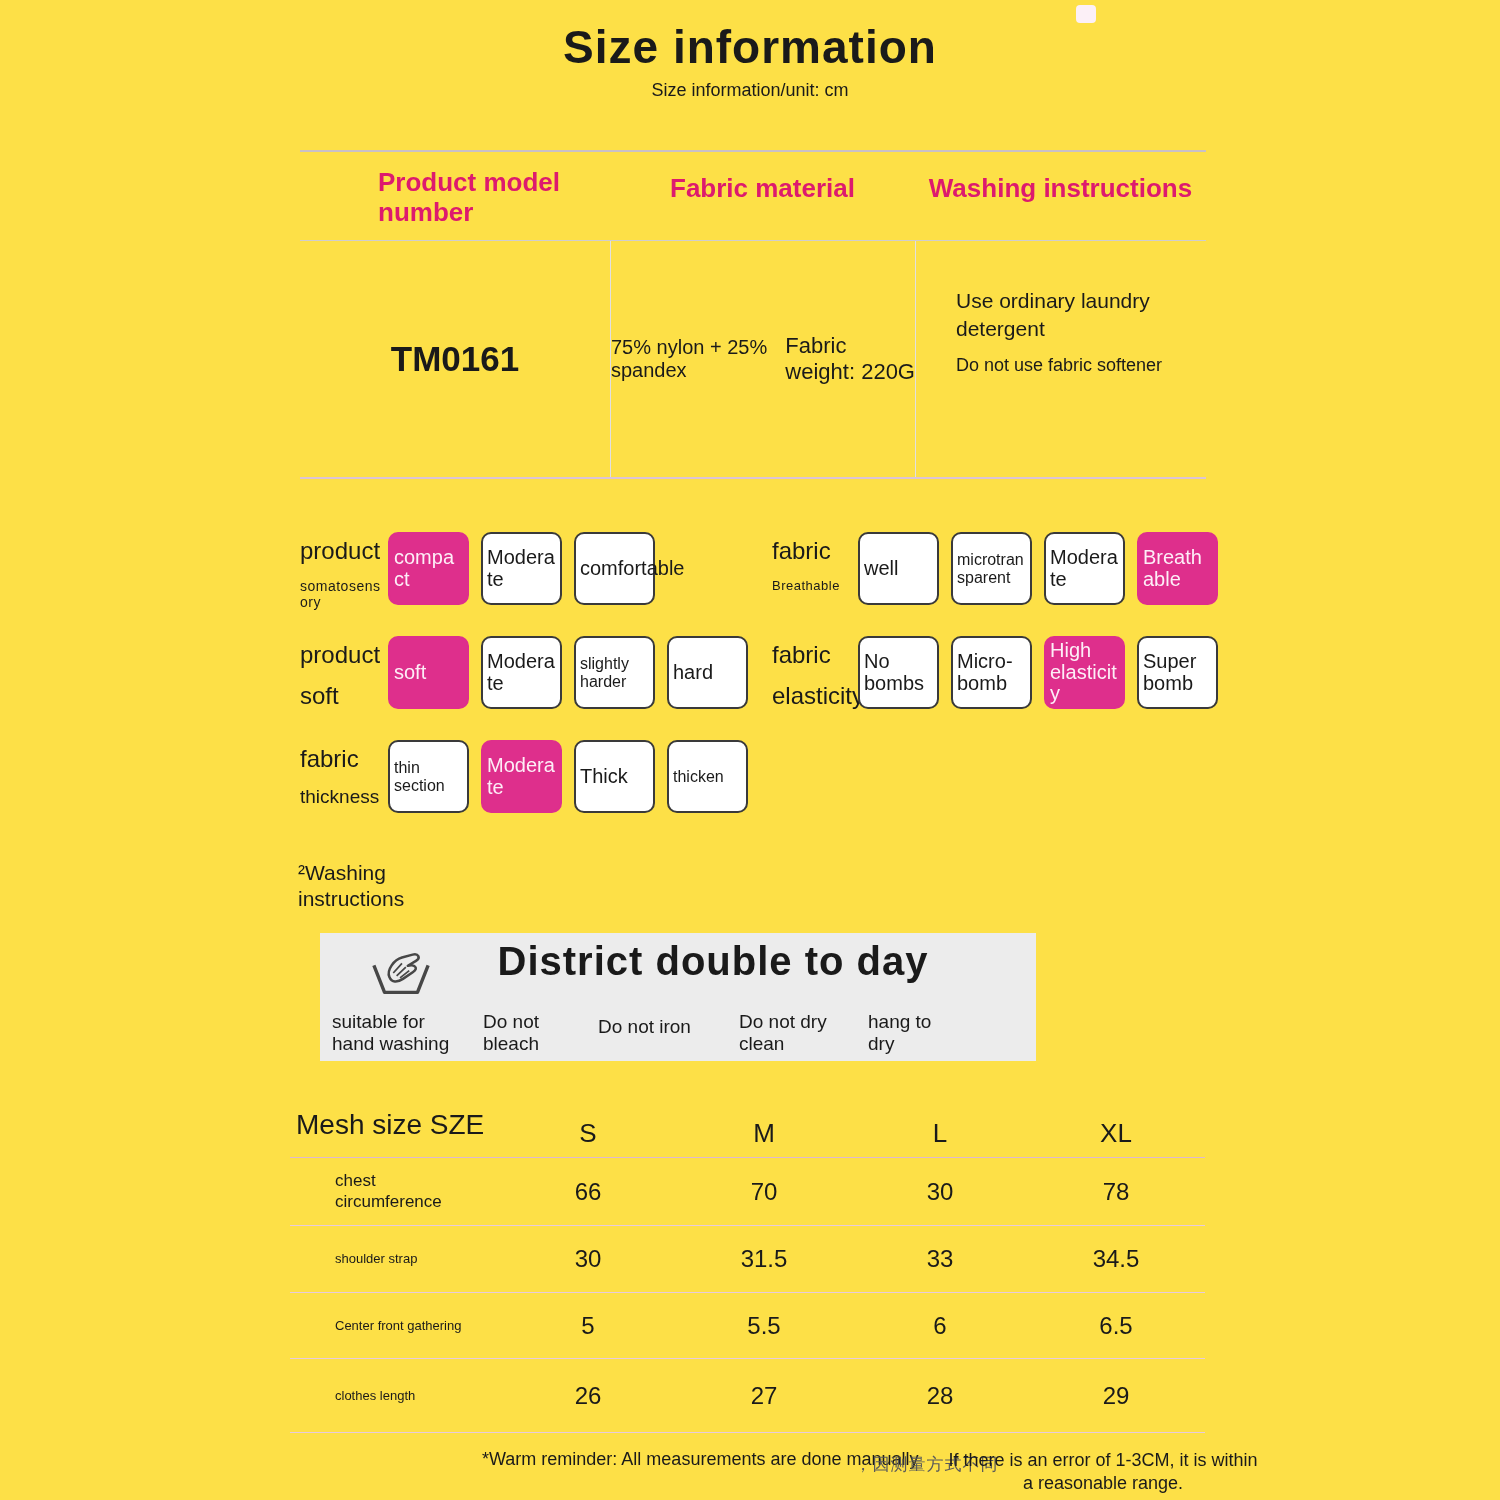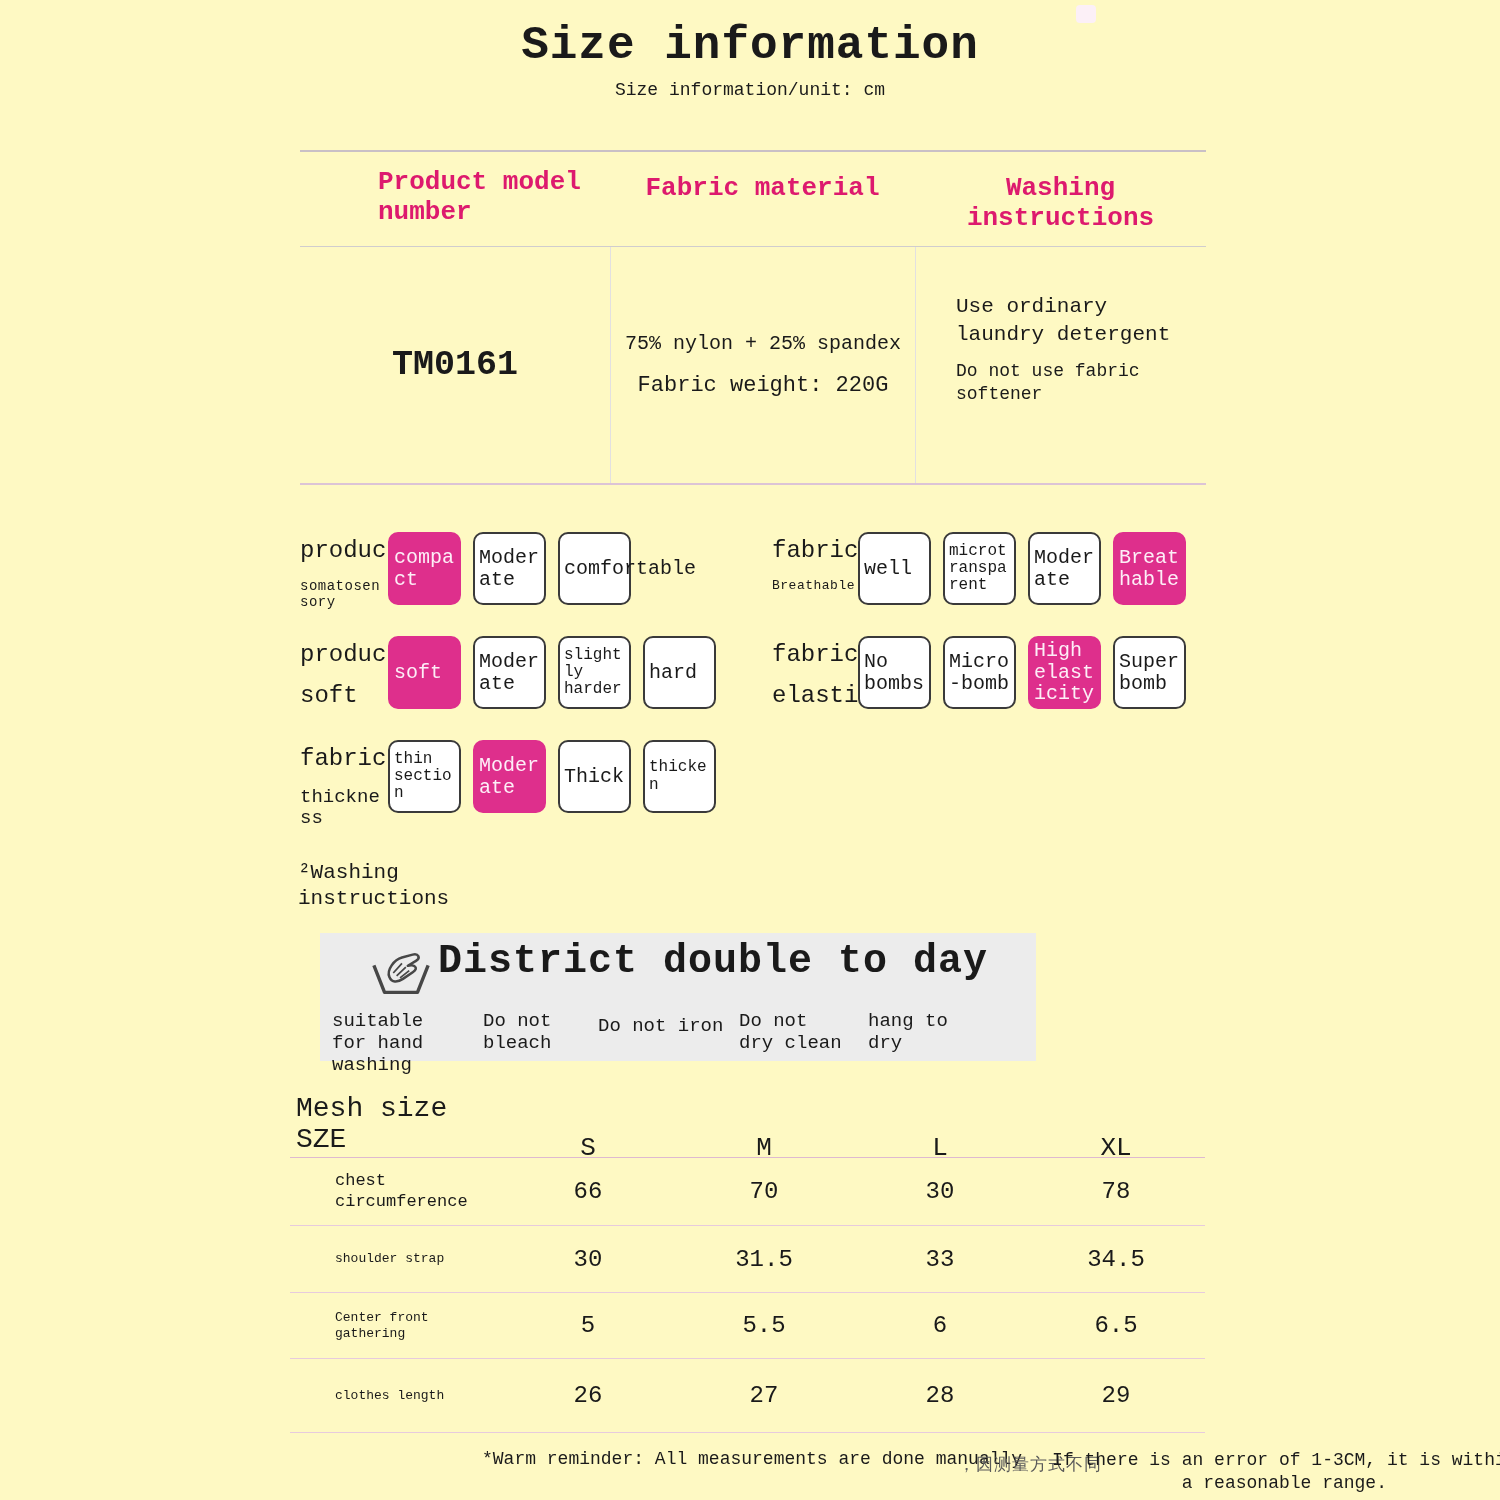--- a/index.html
+++ b/index.html
@@ -1,59 +1,59 @@
 <!DOCTYPE html>
 <html style="--accent: #dd1a6e; --selected: #de2f8c; --washbg: #ececec;"><head>
 <meta charset="utf-8">
 <style>
   * { margin:0; padding:0; box-sizing:border-box; }
   body { background:#fff; }
   .page{
-    position:relative; width:1500px; height:1500px; background:#fef9c3; overflow:hidden;
-    font-family:Liberation Mono, monospace; color:#1a1a1a;
+    position:relative; width:1500px; height:1500px; background:#fde047; overflow:hidden;
+    font-family:Liberation Sans, sans-serif; color:#1a1a1a;
   }
   
   .page-title{ position:absolute; top:20px; left:0; width:100%; text-align:center;
     font-size:46px; font-weight:700; letter-spacing:1px; }
   .page-subtitle{ position:absolute; top:80px; left:0; width:100%; text-align:center; font-size:18px; }
   .smudge{ position:absolute; left:1076px; top:5px; width:20px; height:18px; background:#fcf0f7; border-radius:4px;}
 
   
   .info-table{ position:absolute; left:300px; top:150px; width:906px; }
   .it-topline{ height:2px; background:#c9c0c6; }
   .it-grayline{ height:1.5px; background:#d0cdce; }
   .it-pinkline{ height:2px; background:#dcc4d6; }
   .it-headers{ display:grid; grid-template-columns:310px 305px 291px; padding:16px 0 12px; }
   .it-headers > div{ color:var(--accent,#dd1a6e); font-size:26px; font-weight:600; line-height:1.15; }
   .it-h1{ padding-left:78px; }
   .it-h2,.it-h3{ text-align:center; padding-top:6px; }
   .it-body{ display:grid; grid-template-columns:310px 305px 291px; height:236px; }
   .it-cell-model{ display:flex; align-items:center; justify-content:center;
     font-size:35px; font-weight:700; }
-  .it-cell-fabric{ border-left:1.5px solid #e2e0e1; display:flex; flex-direction:column;
+  .it-cell-fabric{ border-left:1.5px solid #e2e0e1; display:flex; 
     justify-content:center; align-items:center; gap:18px; font-size:20px; }
   .it-cell-fabric .line2{ font-size:22px; }
   .it-cell-wash{ border-left:1.5px solid #e2e0e1; padding:46px 18px 0 40px; font-size:21px; line-height:1.3; }
   .it-cell-wash .line2{ font-size:18px; margin-top:12px; }
 
   
   .attrs{ position:absolute; left:300px; top:532px; width:910px; display:flex; }
   .attr-col{ width:472px; flex:none; }
   .attr-col:last-child{ width:438px; }
   .attr-row{ height:73px; margin-bottom:31px; display:flex; }
   .attr-label{ width:88px; flex:none; display:flex; flex-direction:column; gap:15px; padding-top:6px; line-height:1.1; }
   .attr-col:last-child .attr-label{ width:86px; }
   .l-lg{ font-size:24px; }
   .l-md{ font-size:19px; word-break:break-word; }
   .l-sm{ font-size:14px; letter-spacing:.5px; word-break:break-all; }
   .l-xs{ font-size:13px; letter-spacing:.5px; }
   .l-sm2{ font-size:17px; line-height:1.2; max-width:62px; }
   .attr-options{ display:flex; gap:12px; align-items:flex-start; }
   .opt{
-    width:73px; height:73px; flex:none; border:2.5px solid #3a3a3a; border-radius:10px;
+    width:81px; height:73px; flex:none; border:2.5px solid #3a3a3a; border-radius:10px;
     background:#fff; display:flex; align-items:center; padding:0 4px;
     font-size:20px; line-height:1.08; overflow-wrap:anywhere; cursor:default;
   }
   .opt.selected{ background:var(--selected,#de2f8c); border-color:var(--selected,#de2f8c); color:#fdeef7; }
   .opt.wide{ width:145px; justify-content:center; }
   .opt.nowrap{ white-space:nowrap; }
   .opt.small{ font-size:16px; }
   .opt.clip{ overflow:hidden; }
 
   

